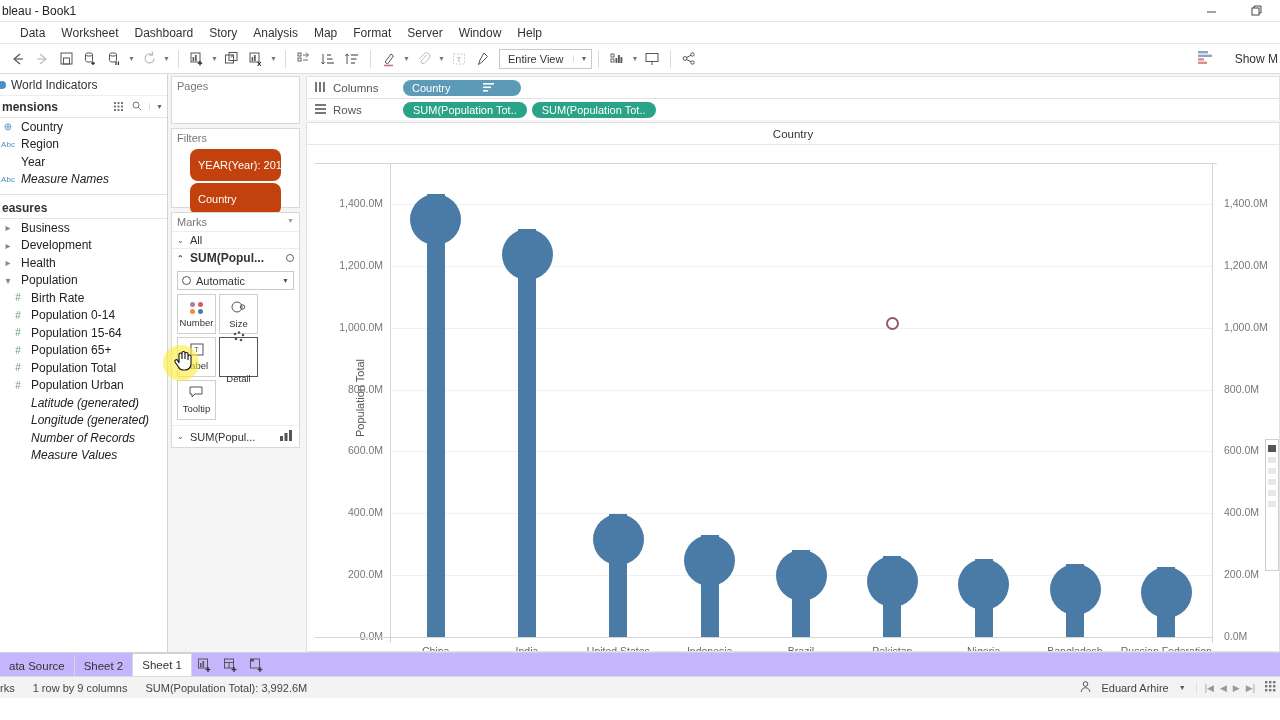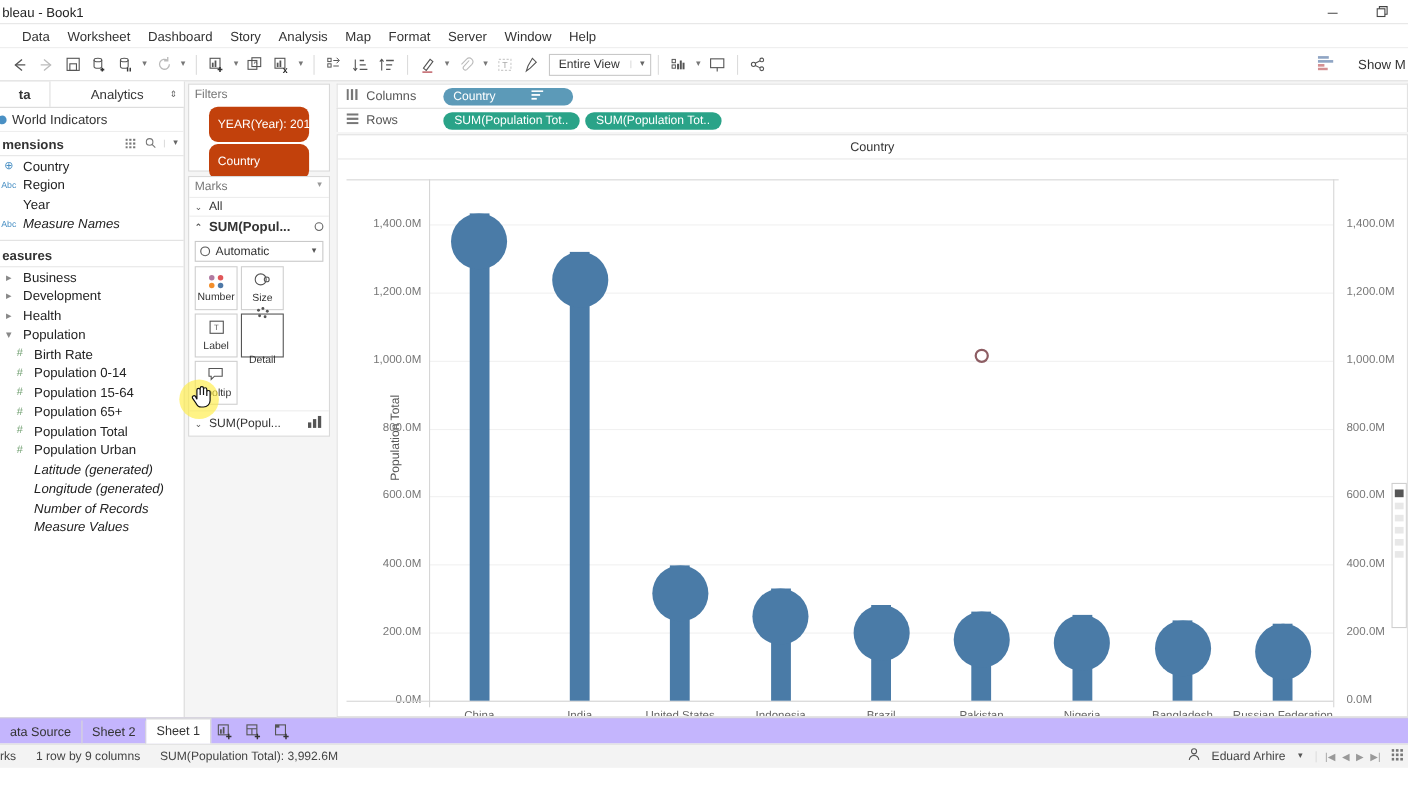--- a/index.html
+++ b/index.html
@@ -326,27 +326,20 @@
           <rect x="0" y="10.6" width="9" height="2.4" fill="#d38f92"></rect>
         </svg>
     </span>
     <span>Show M</span>
   </div>
 </div>
 
 <div class="body">
 
   <div class="leftpane">
-    <div class="pane-tabs">
-      <div class="pane-tab active">ta</div>
-      <div class="pane-tab other">
-        <span>Analytics</span>
-        <span class="updown">⇕</span>
-      </div>
-    </div>
     <div class="ds-row">
       <span class="dot-ds"></span>
       <span>World Indicators</span>
     </div>
     <div class="sec-hdr">
       <span>mensions</span>
       <span class="hdr-icons">
         <span>
           <svg width="11" height="9" viewBox="0 0 11 9">
               <g fill="#777">
@@ -447,20 +440,25 @@
           <span class="flabel italic">Number of Records</span>
         </div>
       <div class="fieldrow indent">
           <span class="fi"></span>
           <span class="flabel italic">Measure Values</span>
         </div>
     </div>
   </div>
 
   <div class="cards">
+    <div class="card pagescard">
+      <div class="card-hdr">
+        <span>Pages</span>
+      </div>
+    </div>
     <div class="card filtercard">
       <div class="card-hdr">
         <span>Filters</span>
       </div>
       <div class="pill">YEAR(Year): 2012</div>
       <div class="pill">Country</div>
     </div>
     <div class="card markscard">
       <div class="card-hdr">
         <span>Marks</span>

